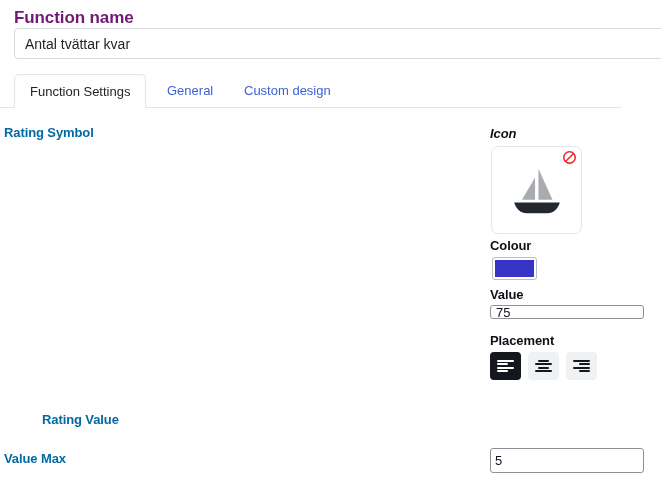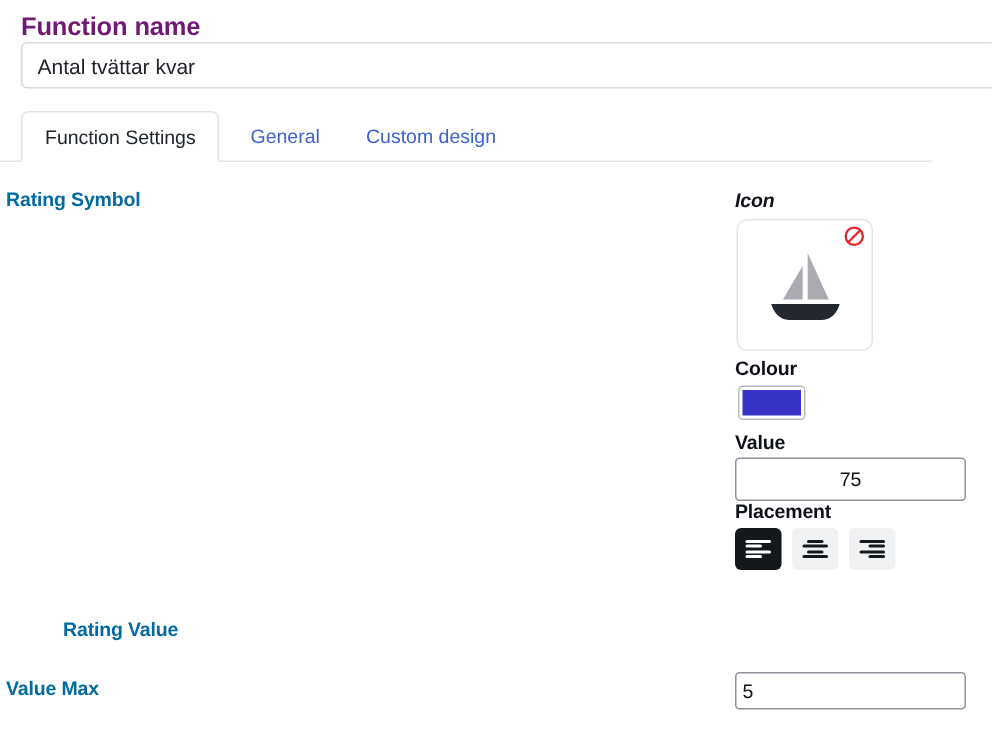--- a/index.html
+++ b/index.html
@@ -162,31 +162,30 @@
     height: 100%;
     background: #3733c6;
   }
 
   
   .size-input {
     position: absolute;
     left: 490px;
     top: 305px;
     width: 154px;
-    height: 29px;
+    height: 14px;
     box-sizing: border-box;
     border: 1px solid #8e9199;
     border-radius: 3px;
     background: #ffffff;
     font-family: "Liberation Sans", sans-serif;
     font-size: 13px;
     color: #111418;
     padding: 0 5px;
     outline: none;
-    text-align: center;
   }
 
   
   .placement {
     position: absolute;
     left: 490px;
     top: 352px;
     display: flex;
     gap: 7px;
   }

